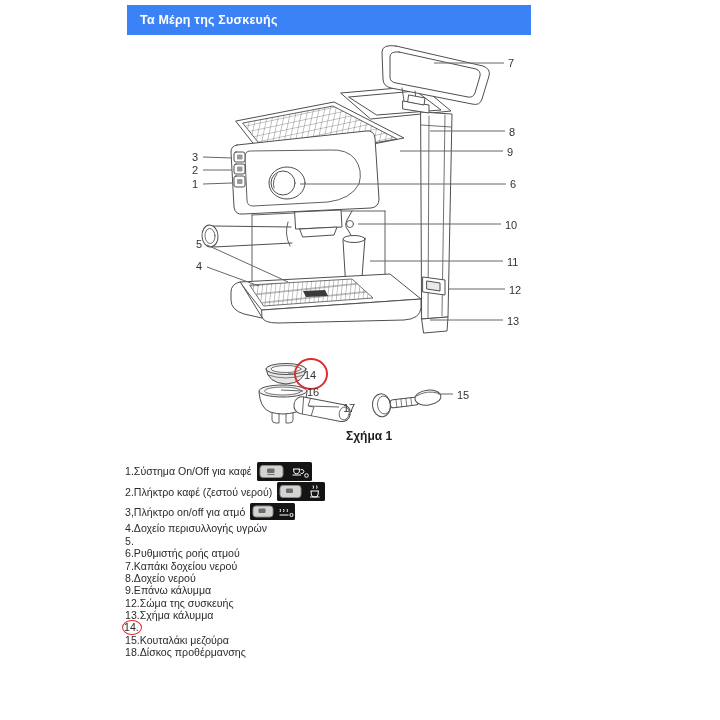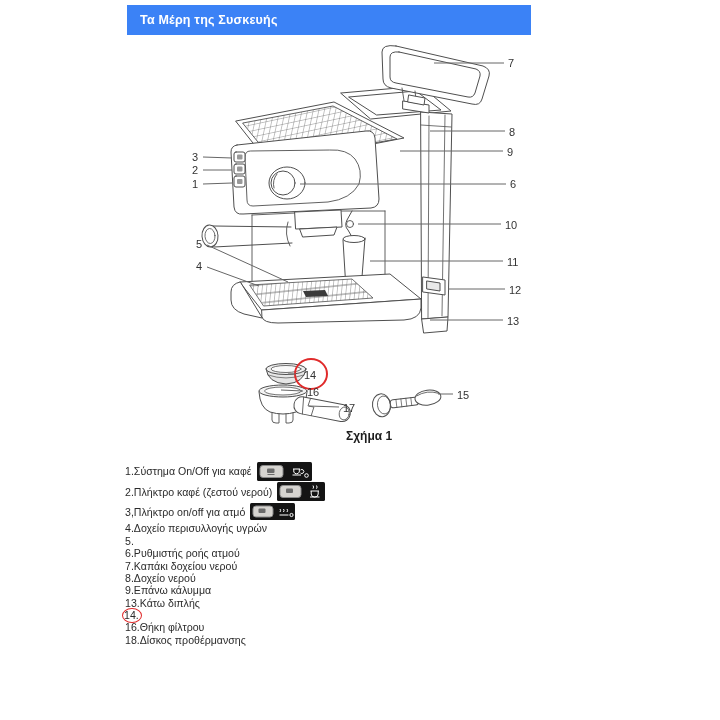--- a/index.html
+++ b/index.html
@@ -241,27 +241,31 @@
   </div>
     <div class="row">
     <span class="num">8. </span>
     <span class="txt">Δοχείο νερού</span>
   </div>
     <div class="row">
     <span class="num">9. </span>
     <span class="txt">Επάνω κάλυμμα</span>
   </div>
     <div class="row">
+    <span class="num">12. </span>
+    <span class="txt">Σώμα της συσκευής</span>
+  </div>
+    <div class="row">
     <span class="num">13. </span>
-    <span class="txt">Κάτω διπλής</span>
+    <span class="txt">Σχήμα κάλυμμα</span>
   </div>
     <div class="row">
     <span class="num circled">14. </span>
   </div>
     <div class="row">
-    <span class="num">16. </span>
-    <span class="txt">Θήκη φίλτρου</span>
+    <span class="num">15. </span>
+    <span class="txt">Κουταλάκι μεζούρα</span>
   </div>
     <div class="row">
     <span class="num">18. </span>
     <span class="txt">Δίσκος προθέρμανσης</span>
   </div>
   </div>
 
 </body></html>

